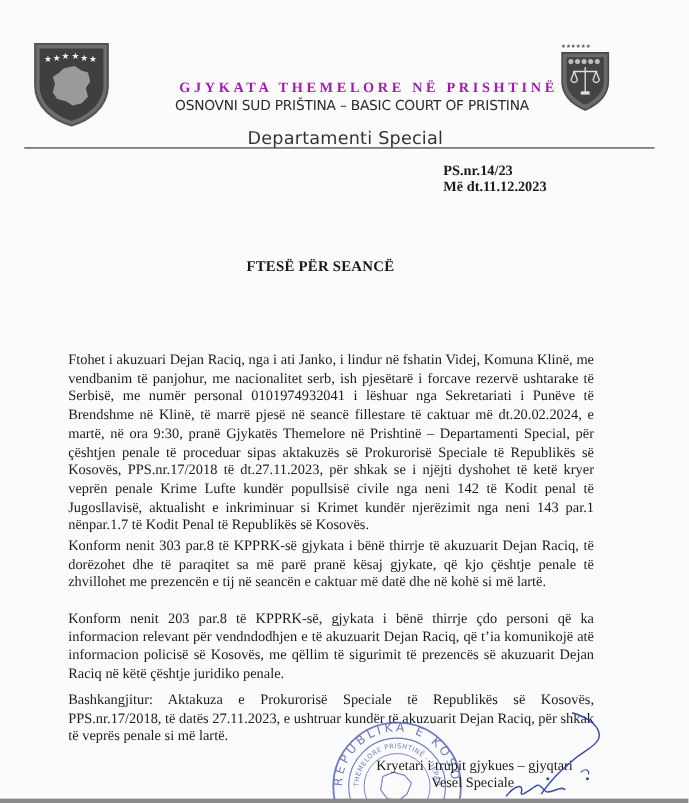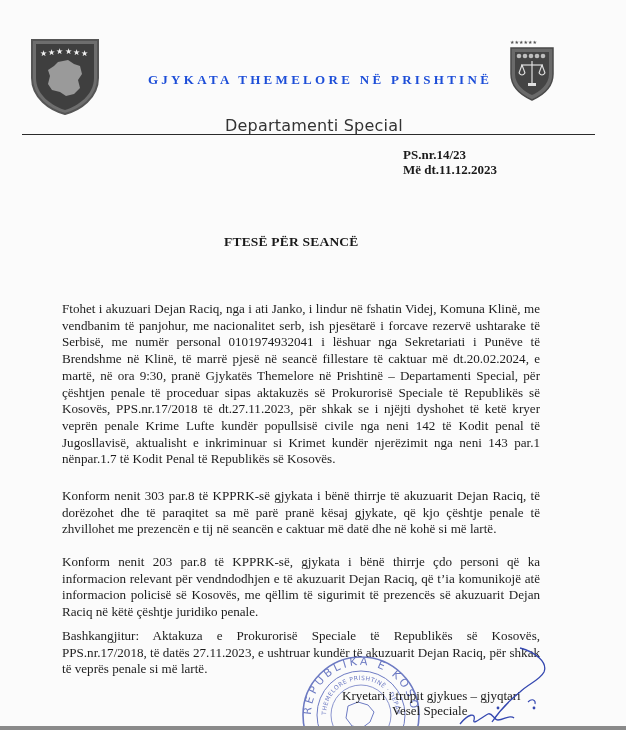--- a/index.html
+++ b/index.html
@@ -8,29 +8,29 @@
     background: #fbfbfb;
     font-family: "Liberation Serif", "DejaVu Serif", serif;
     color: #1c1c1c;
   }
   .page { position: absolute; left: 0; top: 0; width: 626px; height: 730px; }
   .emblem-left { position: absolute; left: 28px; top: 36px; width: 74px; height: 80px; }
   .emblem-right { position: absolute; left: 508px; top: 38px; width: 48px; height: 64px; }
   .hdr { position: absolute; left: 140px; width: 360px; text-align: center; white-space: nowrap; }
   .h1 { top: 40px; font-size: 13px; font-weight: bold; letter-spacing: 3.2px; color: #2a2a2a; }
   .h2 { top: 56px; font-size: 13.5px; font-family: "DejaVu Sans", sans-serif; font-size: 12.5px; letter-spacing: -0.1px; color: #2a2a2a; }
-  .h3 { top: 72px; font-size: 13px; font-weight: bold; letter-spacing: 3.3px; color: #1d4ed8; }
+  .h3 { top: 72px; font-size: 13px; font-weight: bold; letter-spacing: 3.3px; color: #a21caf; margin-left: 15px; }
   .h4 { top: 88px; font-family: "DejaVu Sans", sans-serif; font-size: 12.5px; letter-spacing: -0.2px; color: #2a2a2a; }
   .dept { position: absolute; left: 225px; top: 116px; font-family: "DejaVu Sans", sans-serif; font-size: 16px; color: #333; letter-spacing: 0.2px; }
   .rule { position: absolute; left: 22px; top: 134px; width: 573px; height: 1px; background: #2a2a2a; }
   .ref { position: absolute; left: 403px; font-size: 13px; font-weight: bold; color: #1a1a1a; }
   .ref1 { top: 147px; } .ref2 { top: 162px; text-align: center; }
   .title { position: absolute; left: 224px; top: 234px; font-size: 13.5px; font-weight: bold; color: #1a1a1a; letter-spacing: 0.2px; }
   .para { position: absolute; left: 62px; width: 478px; font-size: 13.1px; line-height: 16.7px; text-align: justify; color: #1c1c1c; }
-  .p1 { top: 301px; } .p2 { top: 488px; } .p3 { top: 554px; } .p4 { top: 628px; }
+  .p1 { top: 319px; } .p2 { top: 488px; } .p3 { top: 554px; } .p4 { top: 628px; }
   .sig-title { position: absolute; left: 342px; top: 688px; font-size: 13px; color: #1a1a1a; white-space: nowrap; }
   .sig-name { position: absolute; left: 392px; top: 703px; font-size: 13px; color: #1a1a1a; white-space: nowrap; }
   .stamp { position: absolute; left: 296px; top: 650px; width: 130px; height: 130px; opacity: 0.75; }
   .signature { position: absolute; left: 440px; top: 640px; width: 150px; height: 90px; }
   .bottom-strip { position: absolute; left: 0; top: 726px; width: 626px; height: 4px; background: #8a8a8a; }
 </style>
 </head>
 <body>
 
 <div class="page">
@@ -69,20 +69,21 @@
         <path d="M31 35 Q34 39 37 35"></path>
       <line x1="14" y1="27" x2="11" y2="35"></line>
         <line x1="14" y1="27" x2="17" y2="35"></line>
       <line x1="34" y1="27" x2="31" y2="35"></line>
         <line x1="34" y1="27" x2="37" y2="35"></line>
     </g>
     <rect x="20" y="45" width="8" height="3" fill="#e0e0e0"></rect>
   </svg>
 
   <div class="hdr h3">GJYKATA THEMELORE NË PRISHTINË</div>
+  <div class="hdr h4">OSNOVNI SUD PRIŠTINA – BASIC COURT OF PRISTINA</div>
   <div class="dept">Departamenti Special</div>
   <div class="rule"></div>
 
   <div class="ref ref1">PS.nr.14/23</div>
   <div class="ref ref2">Më dt.11.12.2023</div>
 
   <div class="title">FTESË PËR SEANCË</div>
 
   <div class="para p1">Ftohet i akuzuari Dejan Raciq, nga i ati Janko, i lindur në fshatin Videj, Komuna Klinë, me vendbanim të panjohur, me nacionalitet serb, ish pjesëtarë i forcave rezervë ushtarake të Serbisë, me numër personal 0101974932041 i lëshuar nga Sekretariati i Punëve të Brendshme në Klinë, të marrë pjesë në seancë fillestare të caktuar më dt.20.02.2024, e martë, në ora 9:30, pranë Gjykatës Themelore në Prishtinë – Departamenti Special, për çështjen penale të proceduar sipas aktakuzës së Prokurorisë Speciale të Republikës së Kosovës, PPS.nr.17/2018 të dt.27.11.2023, për shkak se i njëjti dyshohet të ketë kryer veprën penale Krime Lufte kundër popullsisë civile nga neni 142 të Kodit penal të Jugosllavisë, aktualisht e inkriminuar si Krimet kundër njerëzimit nga neni  143 par.1 nënpar.1.7 të Kodit Penal të Republikës së Kosovës.</div>
   <div class="para p2">Konform nenit 303 par.8 të KPPRK-së gjykata i bënë thirrje të akuzuarit Dejan Raciq, të dorëzohet dhe të paraqitet sa më parë pranë kësaj gjykate, që kjo çështje penale të zhvillohet me prezencën e tij në seancën e caktuar më datë dhe në kohë si më lartë.</div>

